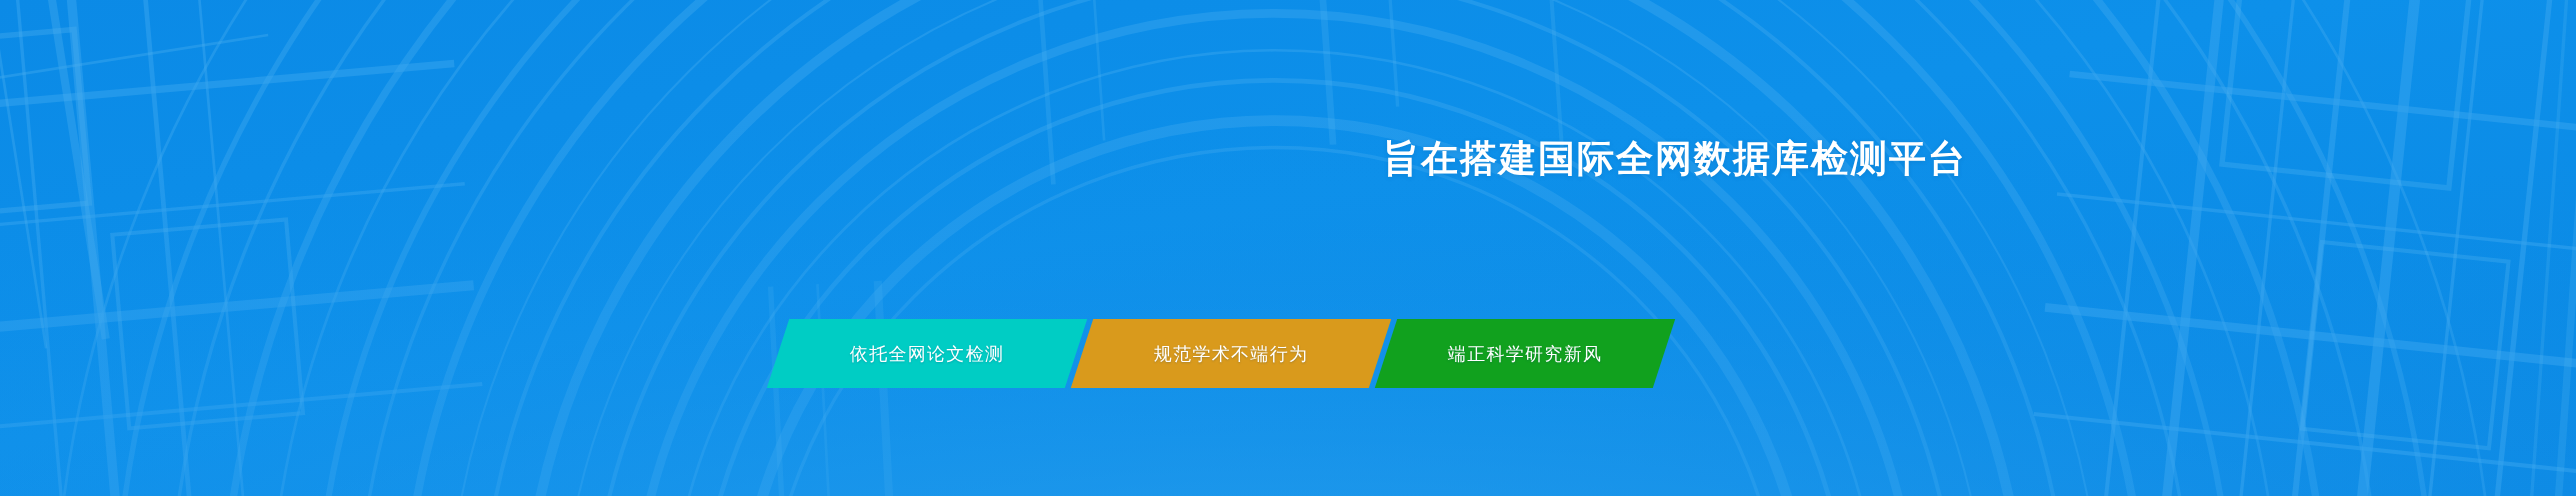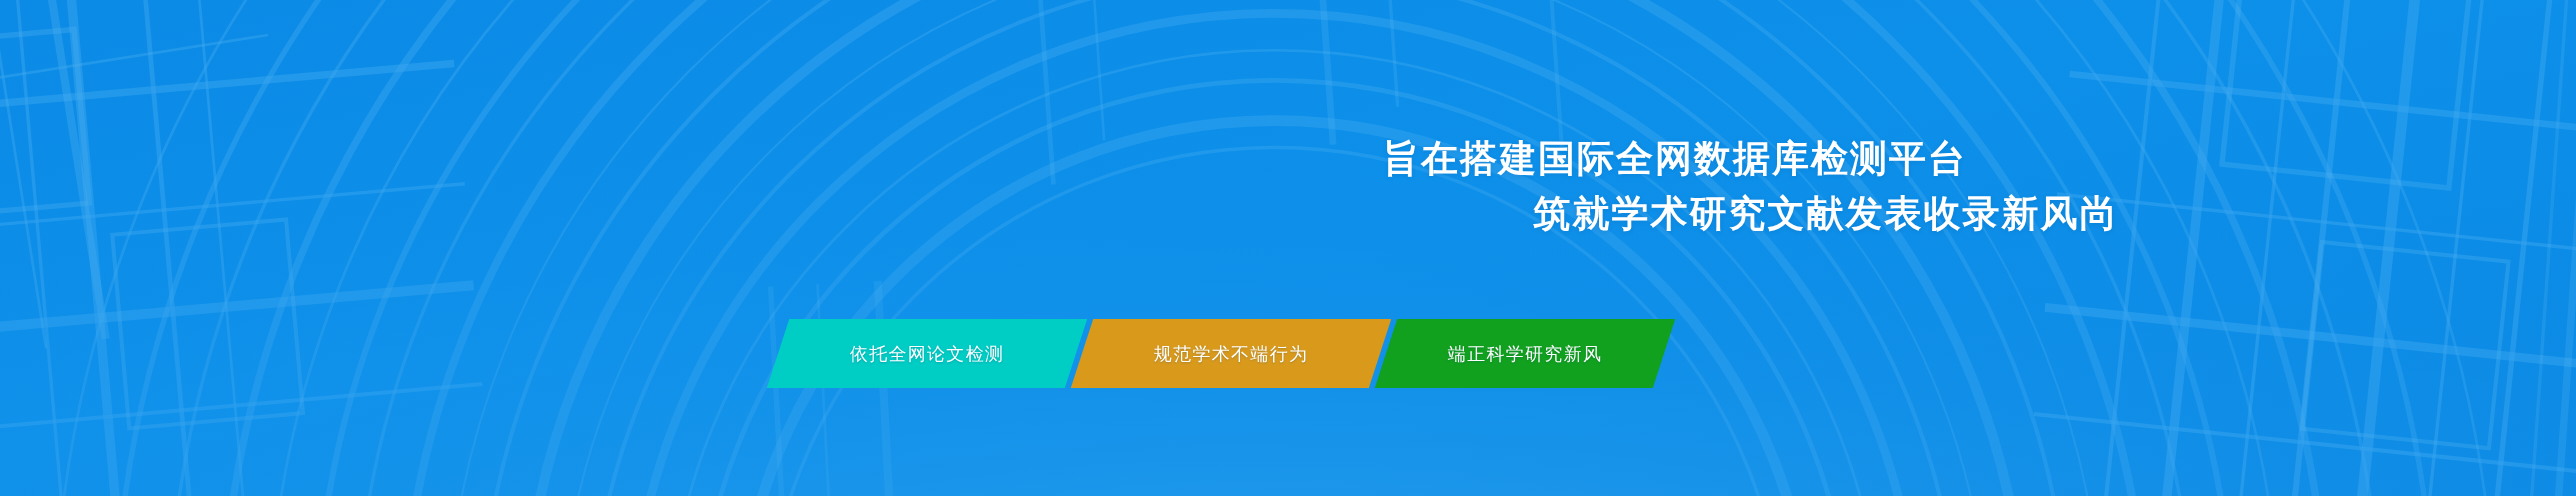--- a/index.html
+++ b/index.html
@@ -226,21 +226,20 @@
             <line x1="1320" y1="420" x2="1320" y2="880" stroke-width="12"></line>
           </g>
         </g>
 
       </g>
     </svg>
   </div>
 
   <div class="headline-block">
     <div class="headline headline-1">旨在搭建国际全网数据库检测平台</div>
-    <div class="headline headline-2">筑就学术研究文献发表收录新风尚</div>
   </div>
 
   <div class="tag-strip">
     <div class="tag tag-1">
       <span class="tag-label">依托全网论文检测</span>
     </div>
     <div class="tag tag-2">
       <span class="tag-label">规范学术不端行为</span>
     </div>
     <div class="tag tag-3">

